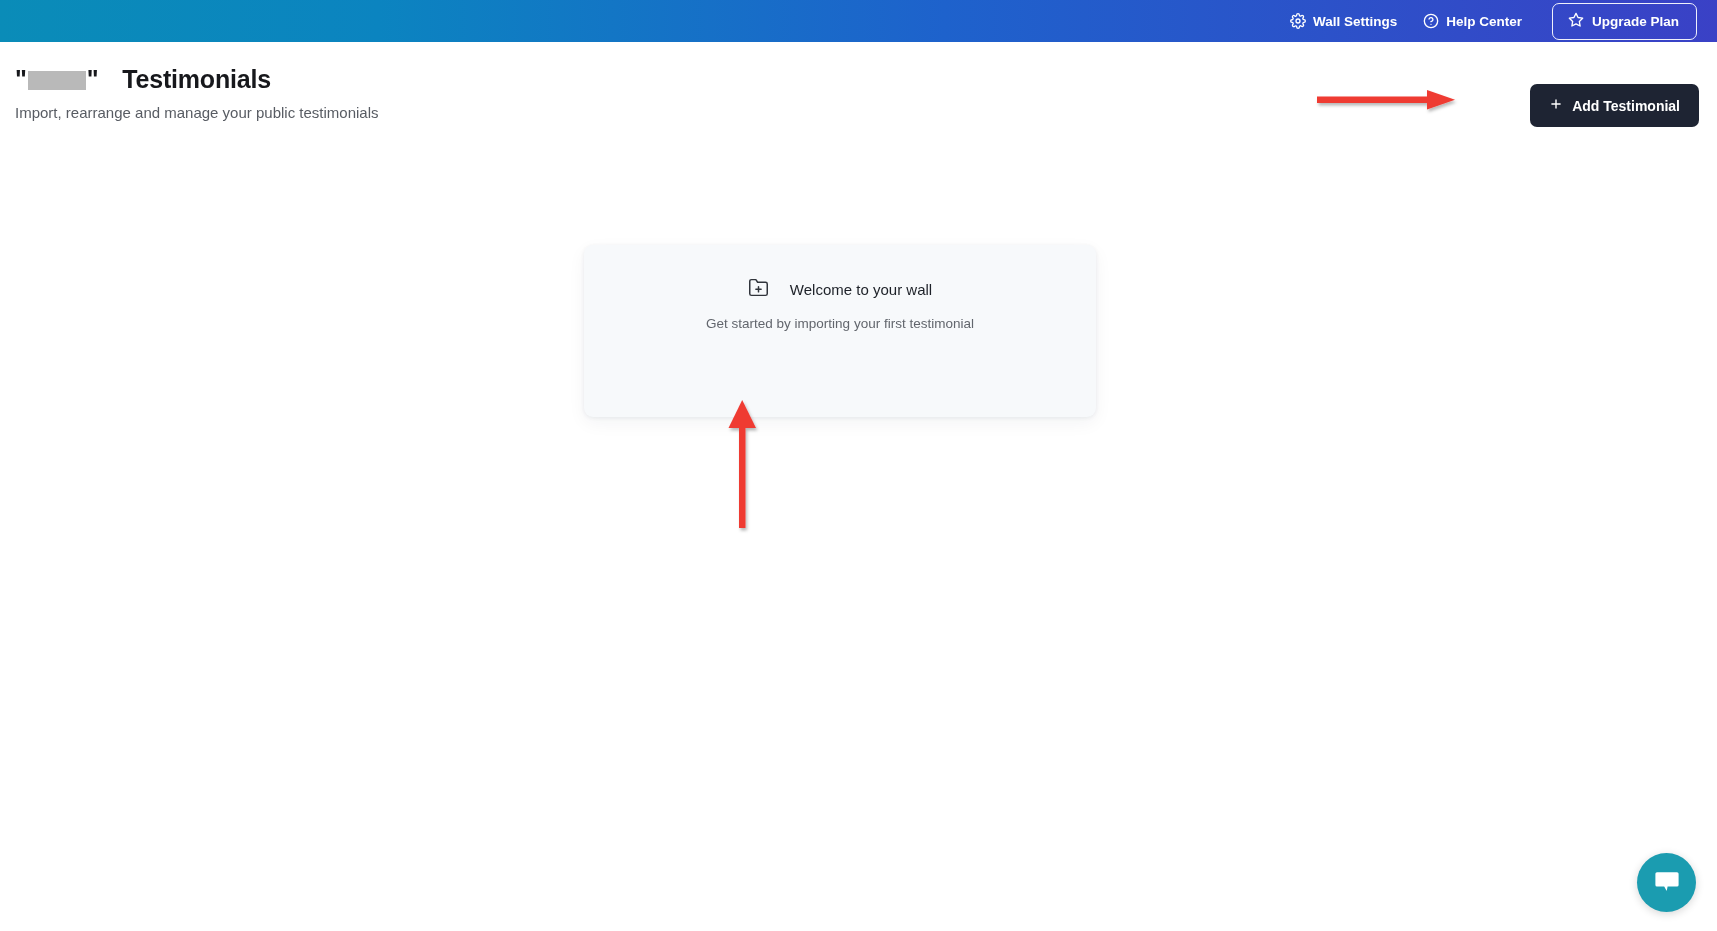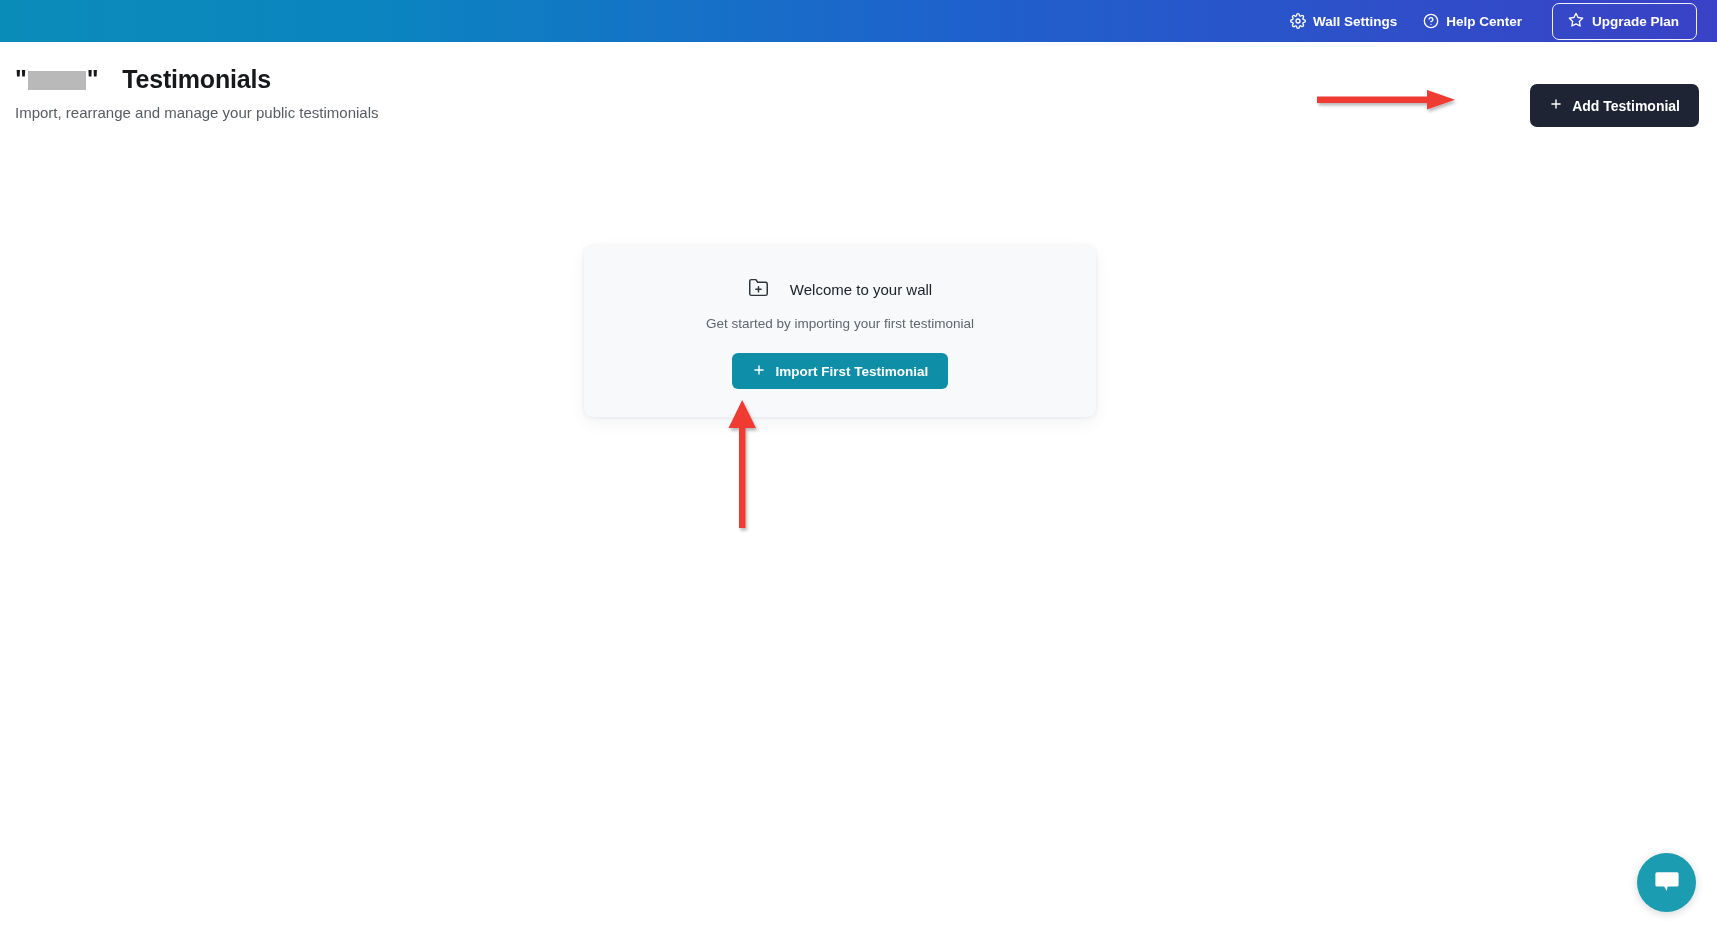--- a/index.html
+++ b/index.html
@@ -273,29 +273,20 @@
         <line x1="9" y1="14" x2="15" y2="14"></line>
       </svg>
     </span>
     <span class="welcome-title">Welcome to your wall</span>
   </div>
 
   <div class="welcome-sub">Get started by importing your first testimonial</div>
 
   <div class="card-actions">
 
-    <button class="teal-btn">
-      <span>
-        <svg width="14" height="14" viewBox="0 0 24 24" fill="none" stroke="#ffffff" stroke-width="2.4" stroke-linecap="round" stroke-linejoin="round">
-          <line x1="12" y1="5" x2="12" y2="19"></line>
-          <line x1="5" y1="12" x2="19" y2="12"></line>
-        </svg>
-      </span>
-      <span>Import First Testimonial</span>
-    </button>
 
 
   </div>
 </div>
 
 <div class="anno anno-horizontal">
   <svg width="160" height="30" viewBox="0 0 160 30">
     <defs>
       <filter id="shadowH" x="-20%" y="-40%" width="150%" height="200%">
         <feDropShadow dx="1.5" dy="2.5" stdDeviation="1.6" flood-color="#000000" flood-opacity="0.28"></feDropShadow>

